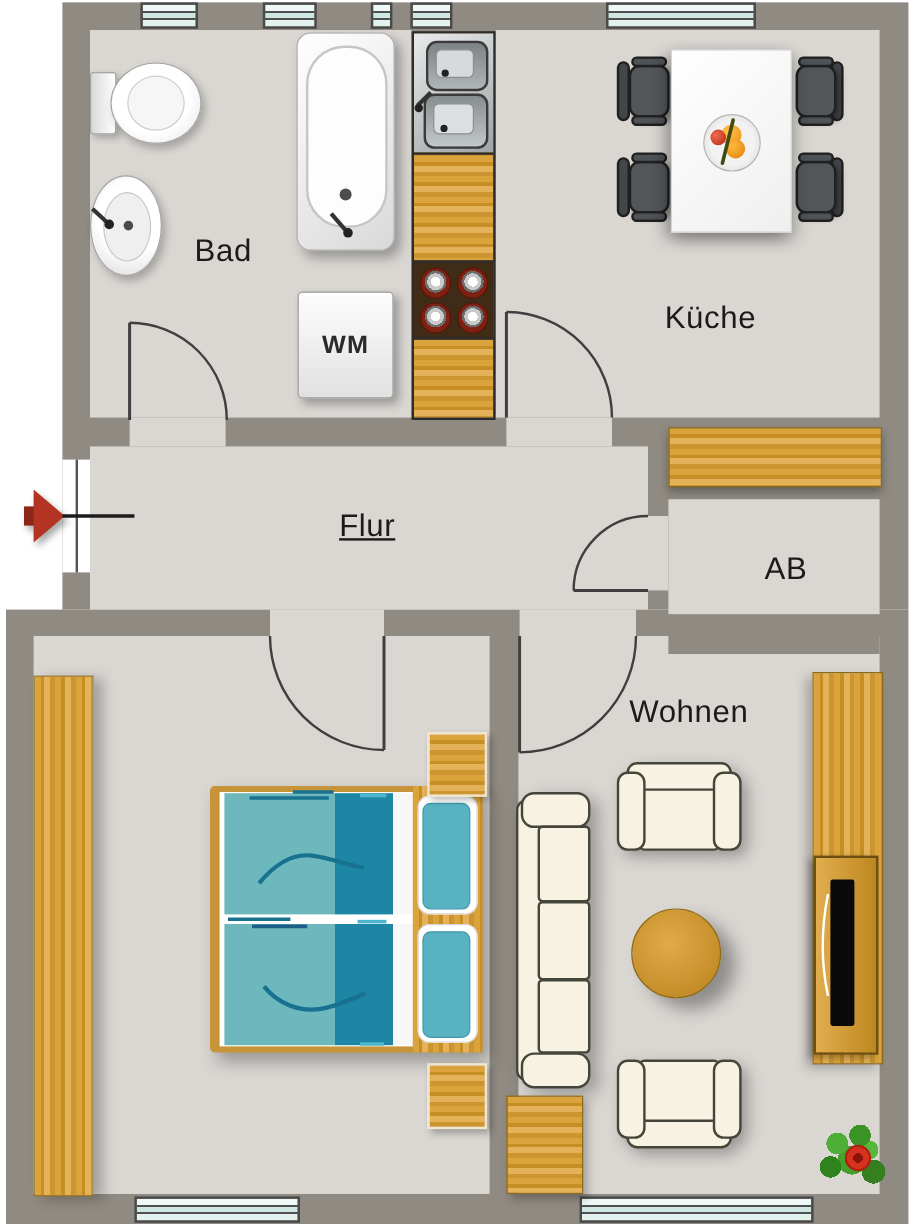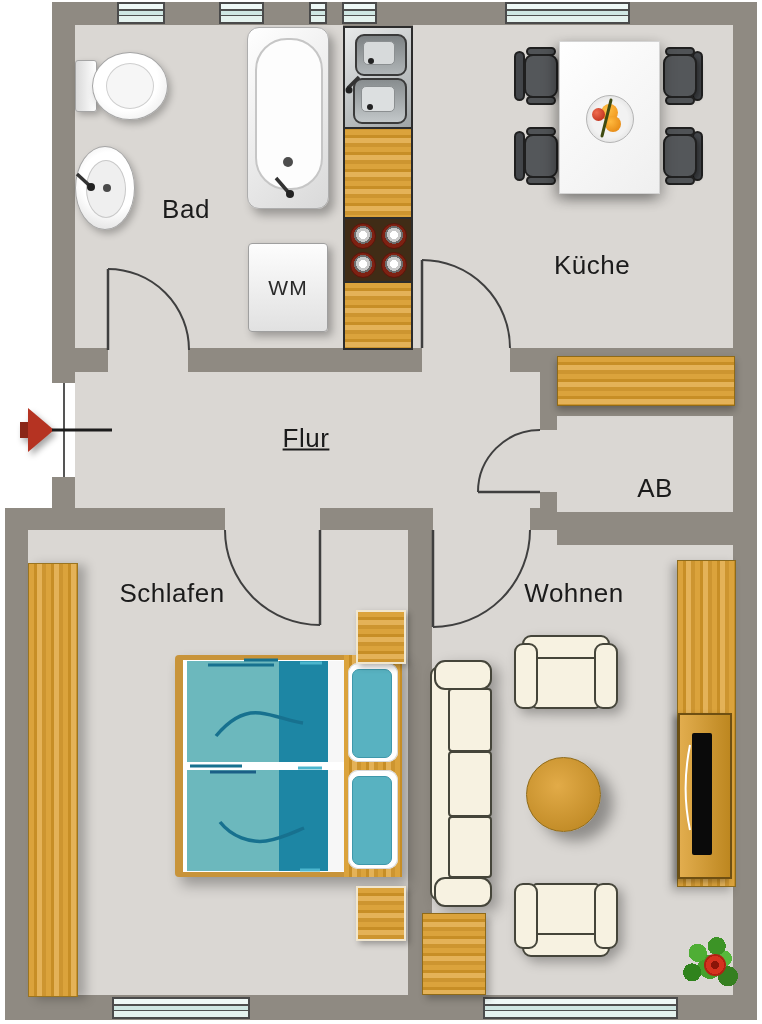--- a/index.html
+++ b/index.html
@@ -67,21 +67,21 @@
   <div class="a" style="left:75px;top:146px;width:58px;height:82px;border-radius:50%;background:radial-gradient(circle at 60% 42%,#ffffff 50%,#d8d8d8);border:1px solid #a5a5a5;box-shadow:3px 4px 7px rgba(0,0,0,.25);">
     <div class="a" style="left:10px;top:13px;width:38px;height:56px;border-radius:50%;background:#efefef;border:1px solid #c8c8c8;"></div>
     <div class="a" style="left:27px;top:37px;width:8px;height:8px;border-radius:50%;background:#4a4a4a;"></div>
   </div>
 
   <div class="a" style="left:247px;top:27px;width:80px;height:180px;border-radius:12px;background:linear-gradient(135deg,#ffffff,#d9d9d9);border:1px solid #adadad;box-shadow:5px 6px 10px rgba(0,0,0,.3);">
     <div class="a" style="left:7px;top:10px;width:64px;height:148px;border-radius:32px;background:#fdfdfd;border:2px solid #c6c6c6;"></div>
   </div>
 
   <div class="a" style="left:248px;top:243px;width:78px;height:87px;background:linear-gradient(180deg,#fdfdfd,#e1e1e1);border:1px solid #9f9f9f;border-radius:4px;box-shadow:4px 4px 8px rgba(0,0,0,.3);display:flex;align-items:center;justify-content:center;">
-    <span style="font-weight:normal;font-size:21px;color:#2a2a2a;letter-spacing:1px;">WM</span>
+    <span style="font-weight:bold;font-size:21px;color:#2a2a2a;letter-spacing:1px;">WM</span>
   </div>
 
   <div class="a woodH" style="left:343px;top:26px;width:66px;height:320px;border:2px solid #2c2c2c;">
     <div class="a" style="left:0;top:0;width:66px;height:99px;background:linear-gradient(145deg,#e8eaea,#9fa4a6);border-bottom:2px solid #2c2c2c;">
       <div class="a" style="left:10px;top:6px;width:48px;height:38px;background:linear-gradient(180deg,#7d8284,#b0b5b7);border:2px solid #3a3a3a;border-radius:9px;">
         <div class="a" style="left:6px;top:5px;width:30px;height:22px;background:#d7dadb;border:1px solid #8b8f91;border-radius:5px;"></div>
         <div class="a" style="left:11px;top:22px;width:6px;height:6px;border-radius:50%;background:#222;"></div>
       </div>
       <div class="a" style="left:8px;top:50px;width:50px;height:42px;background:linear-gradient(180deg,#888d8f,#c2c7c9);border:2px solid #3a3a3a;border-radius:9px;">
         <div class="a" style="left:6px;top:6px;width:32px;height:24px;background:#dcdfe0;border:1px solid #8b8f91;border-radius:5px;"></div>
@@ -234,17 +234,16 @@
     <path d="M 300 663 h 22" stroke="#4cb6ce" stroke-width="3" fill="none"></path>
     <path d="M 298 768 h 24" stroke="#4cb6ce" stroke-width="3" fill="none"></path>
     <path d="M 300 870 h 20" stroke="#4cb6ce" stroke-width="3" fill="none"></path>
 
     <path d="M 690 745 C 684 775 684 802 690 830" stroke="#ffffff" stroke-width="2" fill="none"></path>
   </svg>
 
   <span class="a room-label lbl" style="left:186px;top:209px;">Bad</span>
   <span class="a room-label lbl" style="left:592px;top:265px;">Küche</span>
   <span class="a room-label lbl" style="left:306px;top:438px;text-decoration:underline;">Flur</span>
-  <span class="a room-label lbl" style="left:655px;top:488px;">AB</span>
-  <span class="a room-label lbl" style="left:172px;top:593px;">Schlafen</span>
+  <span class="a room-label lbl" style="left:655px;top:474px;">AB</span>
   <span class="a room-label lbl" style="left:574px;top:593px;">Wohnen</span>
 
 </div>
 
 </body></html>

